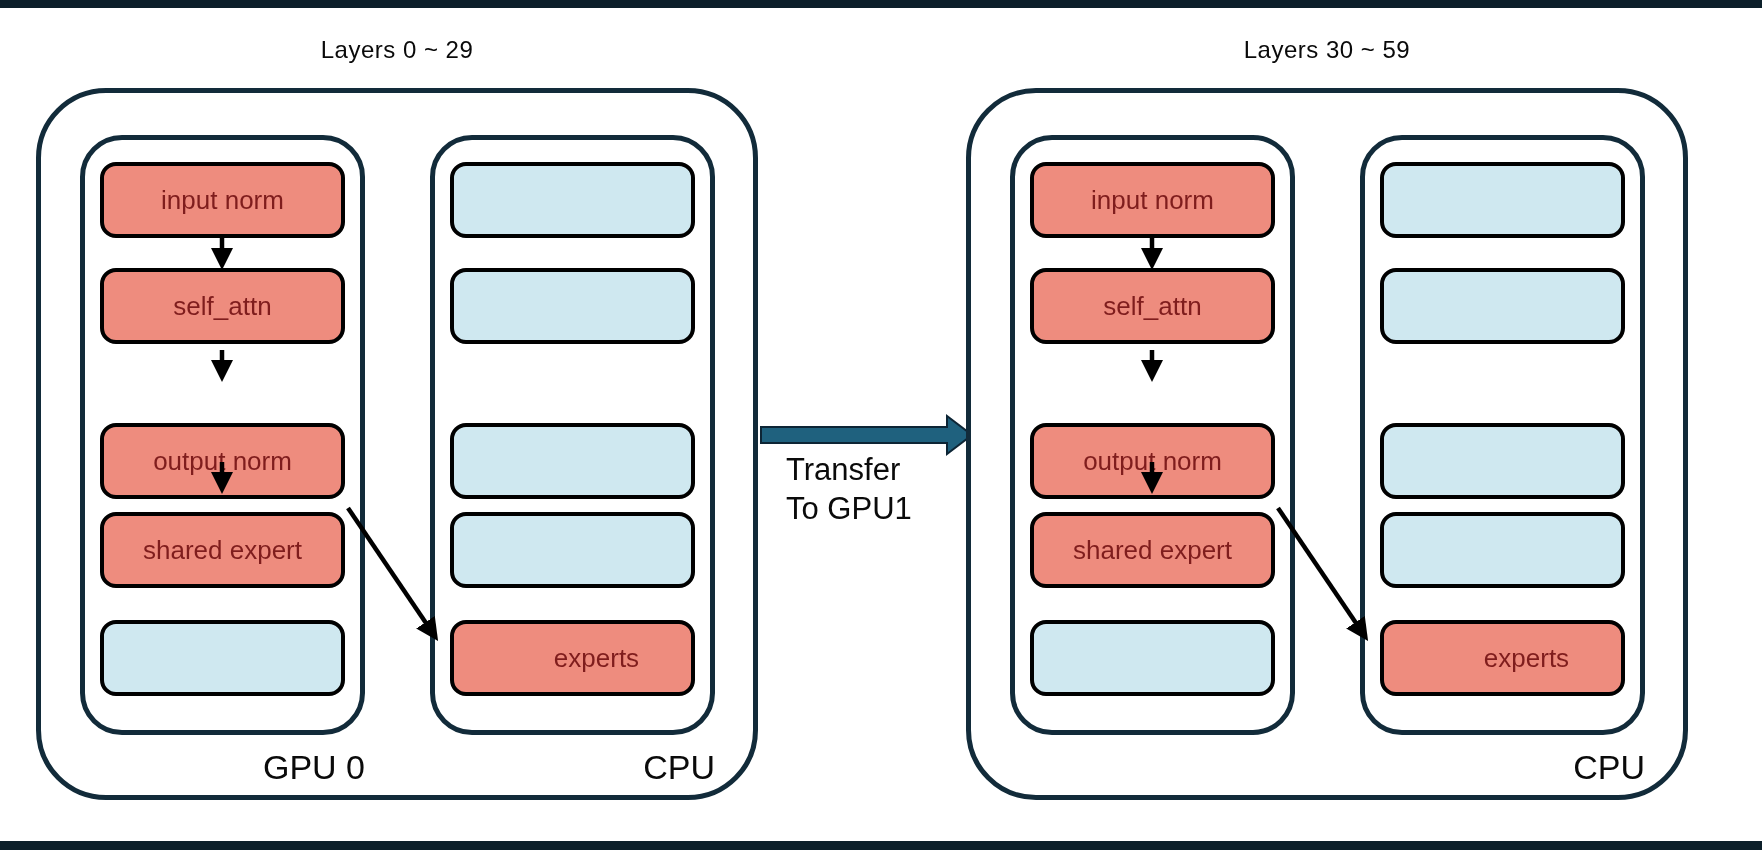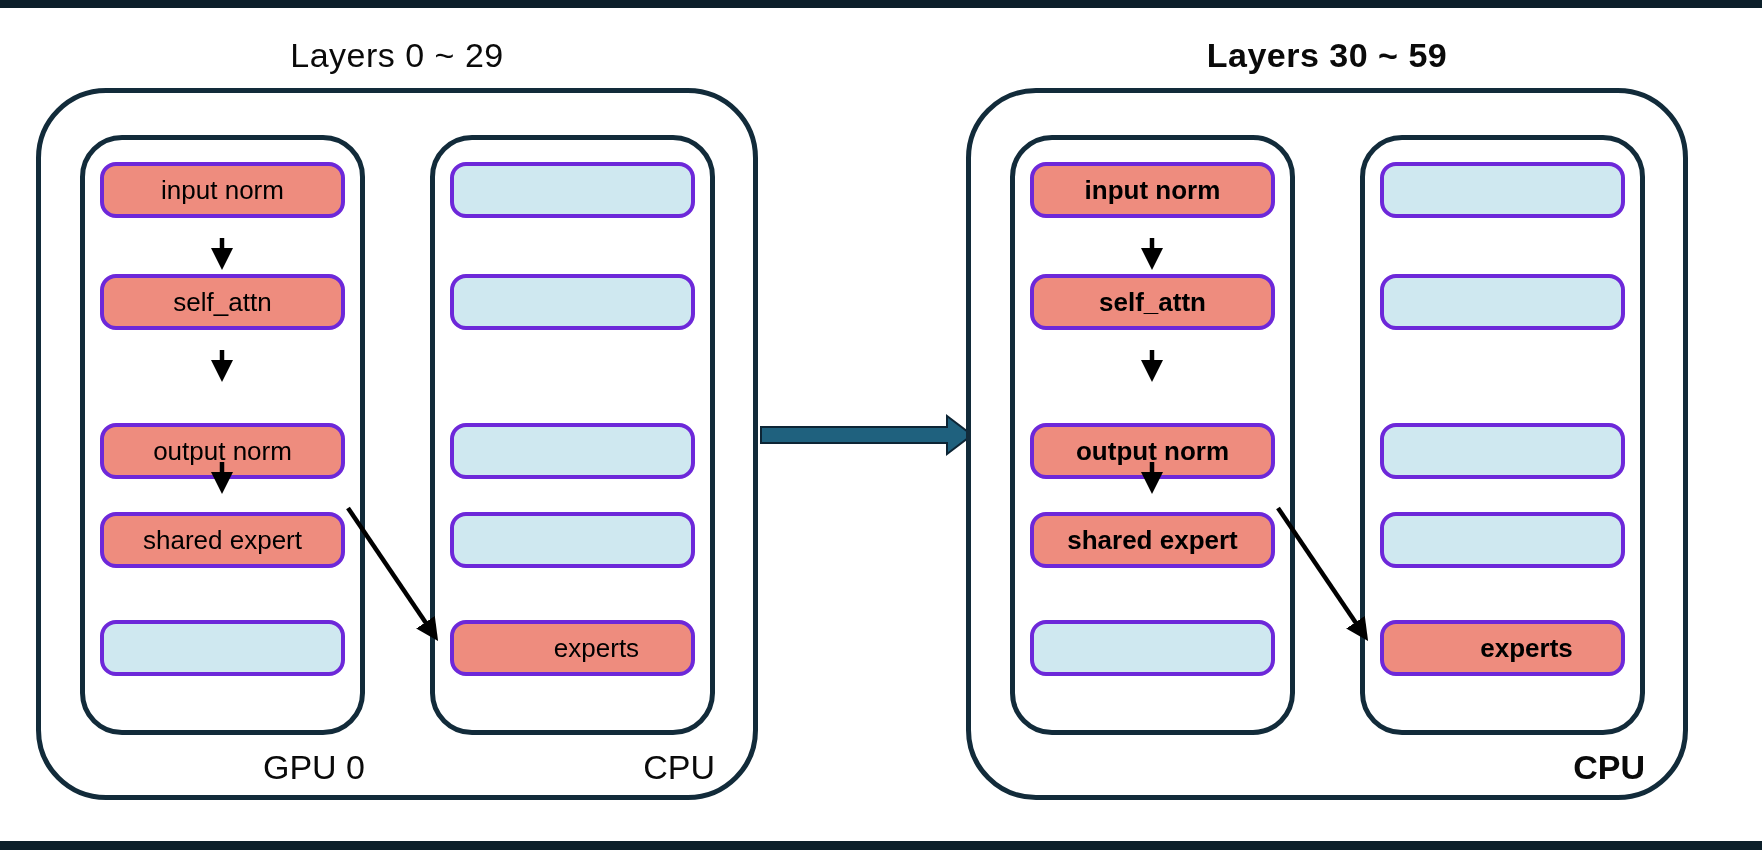--- a/index.html
+++ b/index.html
@@ -6,49 +6,49 @@
   .stage{
     position:relative;width:1762px;height:850px;overflow:hidden;background:#ffffff;
     font-family:"Liberation Sans", sans-serif;
   }
   .letterbox{position:absolute;left:0;width:1762px;background:#0C1F2A;}
   .letterbox.top{top:0;height:8px;}
   .letterbox.bottom{bottom:0;height:9px;}
 
   .group{position:absolute;top:36px;width:722px;height:766px;}
   .group.left{left:36px;}
-  .group.right{left:966px;font-weight:bold;}
+  .group.right{left:966px;}
 
   .group-title{
     position:absolute;top:0;left:0;width:722px;height:46px;
-    text-align:center;font-size:34px;color:#0a0a0a;letter-spacing:0.5px;
+    text-align:center;font-size:24px;color:#0a0a0a;letter-spacing:0.5px;
   }
 
   .outer-box{
     position:absolute;top:52px;left:0;width:722px;height:712px;
     border:5px solid #122B3A;border-radius:70px;background:#ffffff;box-sizing:border-box;
   }
 
   .device-col{
     position:absolute;top:42px;width:285px;height:600px;
     border:5px solid #122B3A;border-radius:42px;background:#ffffff;box-sizing:border-box;
   }
   .device-col.gpu{left:39px;}
   .device-col.cpu{left:389px;}
 
   .module-box{
-    position:absolute;left:15px;width:245px;height:56px;
-    border:4px solid #6d28d9;border-radius:16px;box-sizing:border-box;
+    position:absolute;left:15px;width:245px;height:76px;
+    border:4px solid #000000;border-radius:16px;box-sizing:border-box;
     display:flex;align-items:center;justify-content:center;
-    font-size:26px;color:#000000;
+    font-size:26px;color:#7f1d1d;
   }
   .module-box.active{background:#EE8C7E;}
   .module-box.empty{background:#CFE8F0;}
   .mb-0{top:22px;}
-  .mb-1{top:134px;text-align:right;}
+  .mb-1{top:128px;text-align:right;}
   .mb-2{top:246px;margin-top:37px;}
   .mb-3{top:372px;}
   .mb-4{top:480px;padding-left:48px;}
 
   .device-label{
     position:absolute;top:655px;width:285px;text-align:right;
     font-size:34px;color:#0a0a0a;
   }
   .device-label.gpu{left:39px;}
   .device-label.cpu{left:389px;}
@@ -102,20 +102,24 @@
         <line x1="186" y1="262" x2="186" y2="276" stroke="#000000" stroke-width="4.5" marker-end="url(#ah0)"></line>
         <line x1="186" y1="374" x2="186" y2="388" stroke="#000000" stroke-width="4.5" marker-end="url(#ah0)"></line>
         <line x1="312" y1="420" x2="392" y2="538" stroke="#000000" stroke-width="4.5" marker-end="url(#ah0)"></line>
       </svg>
     </div>
   </div>
 
   <svg class="transfer-arrow-svg" viewBox="0 0 218 54">
     <polygon points="3,19 189,19 189,8 214,27 189,46 189,35 3,35" fill="#1F617E" stroke="#0D2535" stroke-width="2"></polygon>
   </svg>
+  <div class="transfer-text">
+    <div>Transfer</div>
+    <div>To GPU1</div>
+  </div>
 
   <div class="group right">
     <div class="group-title">Layers 30 ~ 59</div>
     <div class="outer-box">
 
       <div class="device-col gpu">
         <div class="module-box active mb-0">input norm</div>
         <div class="module-box active mb-1">self_attn</div>
         <div class="module-box active mb-2">output norm</div>
         <div class="module-box active mb-3">shared expert</div>

